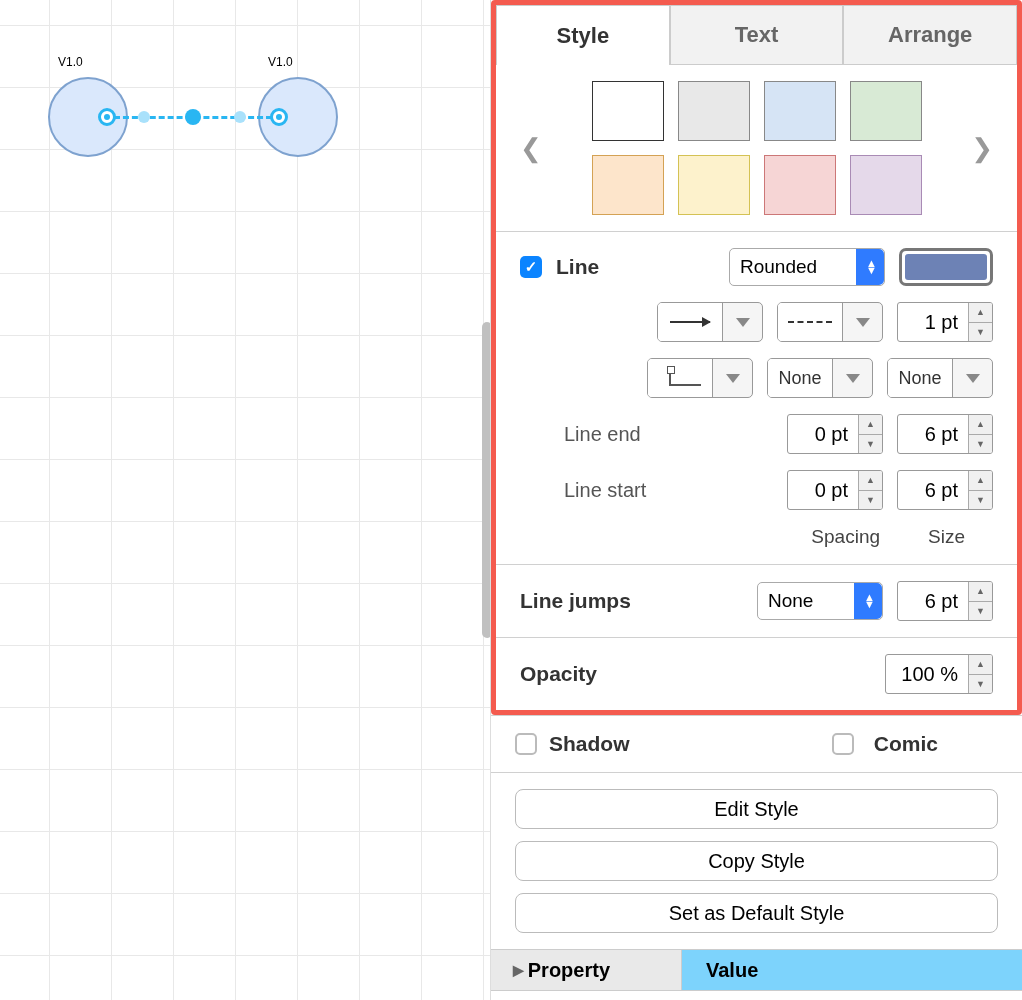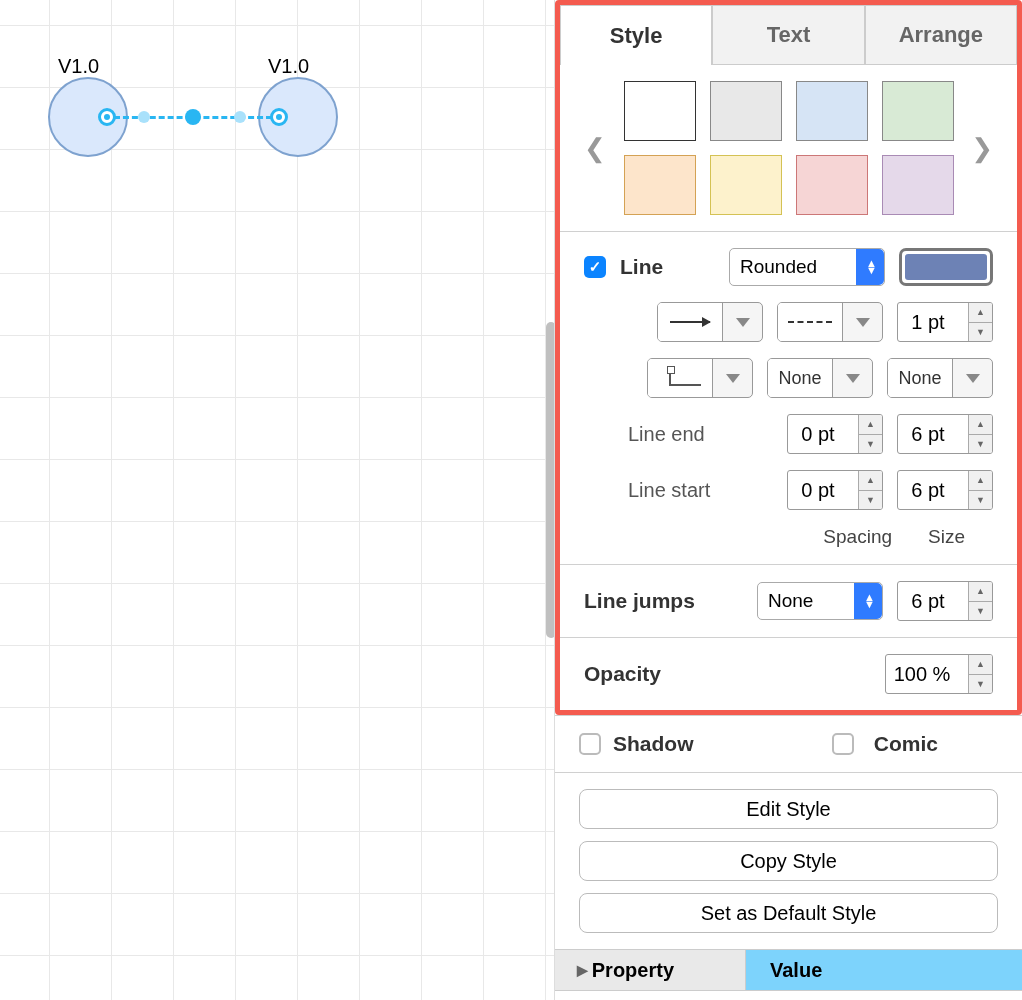--- a/index.html
+++ b/index.html
@@ -8,37 +8,37 @@
   
   .canvas-wrap { flex: 1; position: relative; overflow: hidden; }
   .canvas { position: absolute; inset: 0; background-size: 62px 62px;
     background-image: linear-gradient(to right,#e8e8e8 1px,transparent 1px),
                       linear-gradient(to bottom,#e8e8e8 1px,transparent 1px);
     background-position: -13px 25px; }
   .node { position:absolute; width:80px; height:80px; border-radius:50%;
     background:#dae8fc; border:2px solid #7ea2cf; }
   .node1 { left:48px; top:77px; }
   .node2 { left:258px; top:77px; }
-  .node-label { position:absolute; font-size:20px; color:#000; font-weight:400; }
+  .node-label { position:absolute; font-size:12px; color:#000; font-weight:400; }
   .lbl1 { left:58px; top:55px; }
   .lbl2 { left:268px; top:55px; }
   .conn { position:absolute; left:98px; top:110px; width:190px; height:14px; }
   .dash { position:absolute; top:6px; left:16px; right:16px; border-top:3px dashed #29b6f2; }
   .dot, .ring { position:absolute; border-radius:50%; }
   .ring { width:18px; height:18px; border:3px solid #29b6f2; background:#fff; top:-2px; }
   .ring .inner { position:absolute; inset:3px; border-radius:50%; background:#29b6f2; }
   .ring1 { left:0; } .ring2 { right:0; }
   .mdot { width:16px; height:16px; background:#29b6f2; left:87px; top:-1px; }
   .sdot { width:12px; height:12px; background:#a9e1fb; top:1px; }
   .sd1 { left:40px; } .sd2 { left:136px; }
   .scrollbar { position:absolute; right:-2px; top:322px; width:10px; height:316px;
     background:#c0c0c0; border-radius:5px; }
 
   
-  .panel { width:468px; height:1000px; border-left:1px solid #ddd; background:#fff; }
+  .panel { width:532px; height:1000px; border-left:1px solid #ddd; background:#fff; }
   .highlight-box { position:relative; border:5px solid #f45b4f; border-radius:4px; }
 
   .tabs { display:flex; height:60px; }
   .tab { flex:1; display:flex; align-items:center; justify-content:center;
     font-size:22px; font-weight:600; color:#666; background:#f2f2f2;
     border:1px solid #ccc; cursor:pointer; }
   .tab.active { background:#fff; border-bottom:none; color:#333; }
 
   .section { border-top:1px solid #d0d0d0; padding:16px 24px; }
   .section.first { border-top:none; }
@@ -71,29 +71,29 @@
   .color-well .fill { width:100%; height:100%; background:#6d82b5; border-radius:3px; }
 
   .combo { display:flex; border:1px solid #999; border-radius:5px; overflow:hidden; height:40px; background:#f5f5f5; }
   .combo .main { width:64px; display:flex; align-items:center; justify-content:center; background:#fff; }
   .combo .drop { width:40px; display:flex; align-items:center; justify-content:center;
     border-left:1px solid #999; color:#666; }
   .combo.none .main { font-size:18px; color:#333; padding:0 10px; width:auto; min-width:64px; }
 
   .numfield { display:flex; align-items:center; border:1px solid #999; height:40px;
     border-radius:3px; overflow:hidden; background:#fff; }
-  .numfield .val { width:70px; padding-right:10px; text-align:center; font-size:20px; }
+  .numfield .val { width:70px; padding-right:10px; text-align:right; font-size:20px; }
   .numfield .spin { width:24px; height:100%; display:flex; flex-direction:column;
     border-left:1px solid #aaa; }
   .numfield .spin div { flex:1; display:flex; align-items:center; justify-content:center;
     font-size:9px; color:#666; background:#f0f0f0; }
   .numfield .spin div:first-child { border-bottom:1px solid #aaa; }
   .numfield.wide .val { width:82px; }
 
-  .sublabels { display:flex; justify-content:flex-end; gap:36px; font-size:19px; color:#444; padding-right:28px;align-items:center; }
+  .sublabels { display:flex; justify-content:flex-end; gap:48px; font-size:19px; color:#444; padding-right:28px;align-items:center; }
 
   .btn { height:40px; border:1px solid #bbb; border-radius:8px; background:#fff;
     font-size:20px; display:flex; align-items:center; justify-content:center;
     cursor:pointer; }
   .btn-row { display:flex; gap:14px; }
   .btn-row .btn { flex:1; }
 
   .check-open { width:22px; height:22px; border:2px solid #bbb; border-radius:5px;
     background:#fff; flex-shrink:0; }
 

